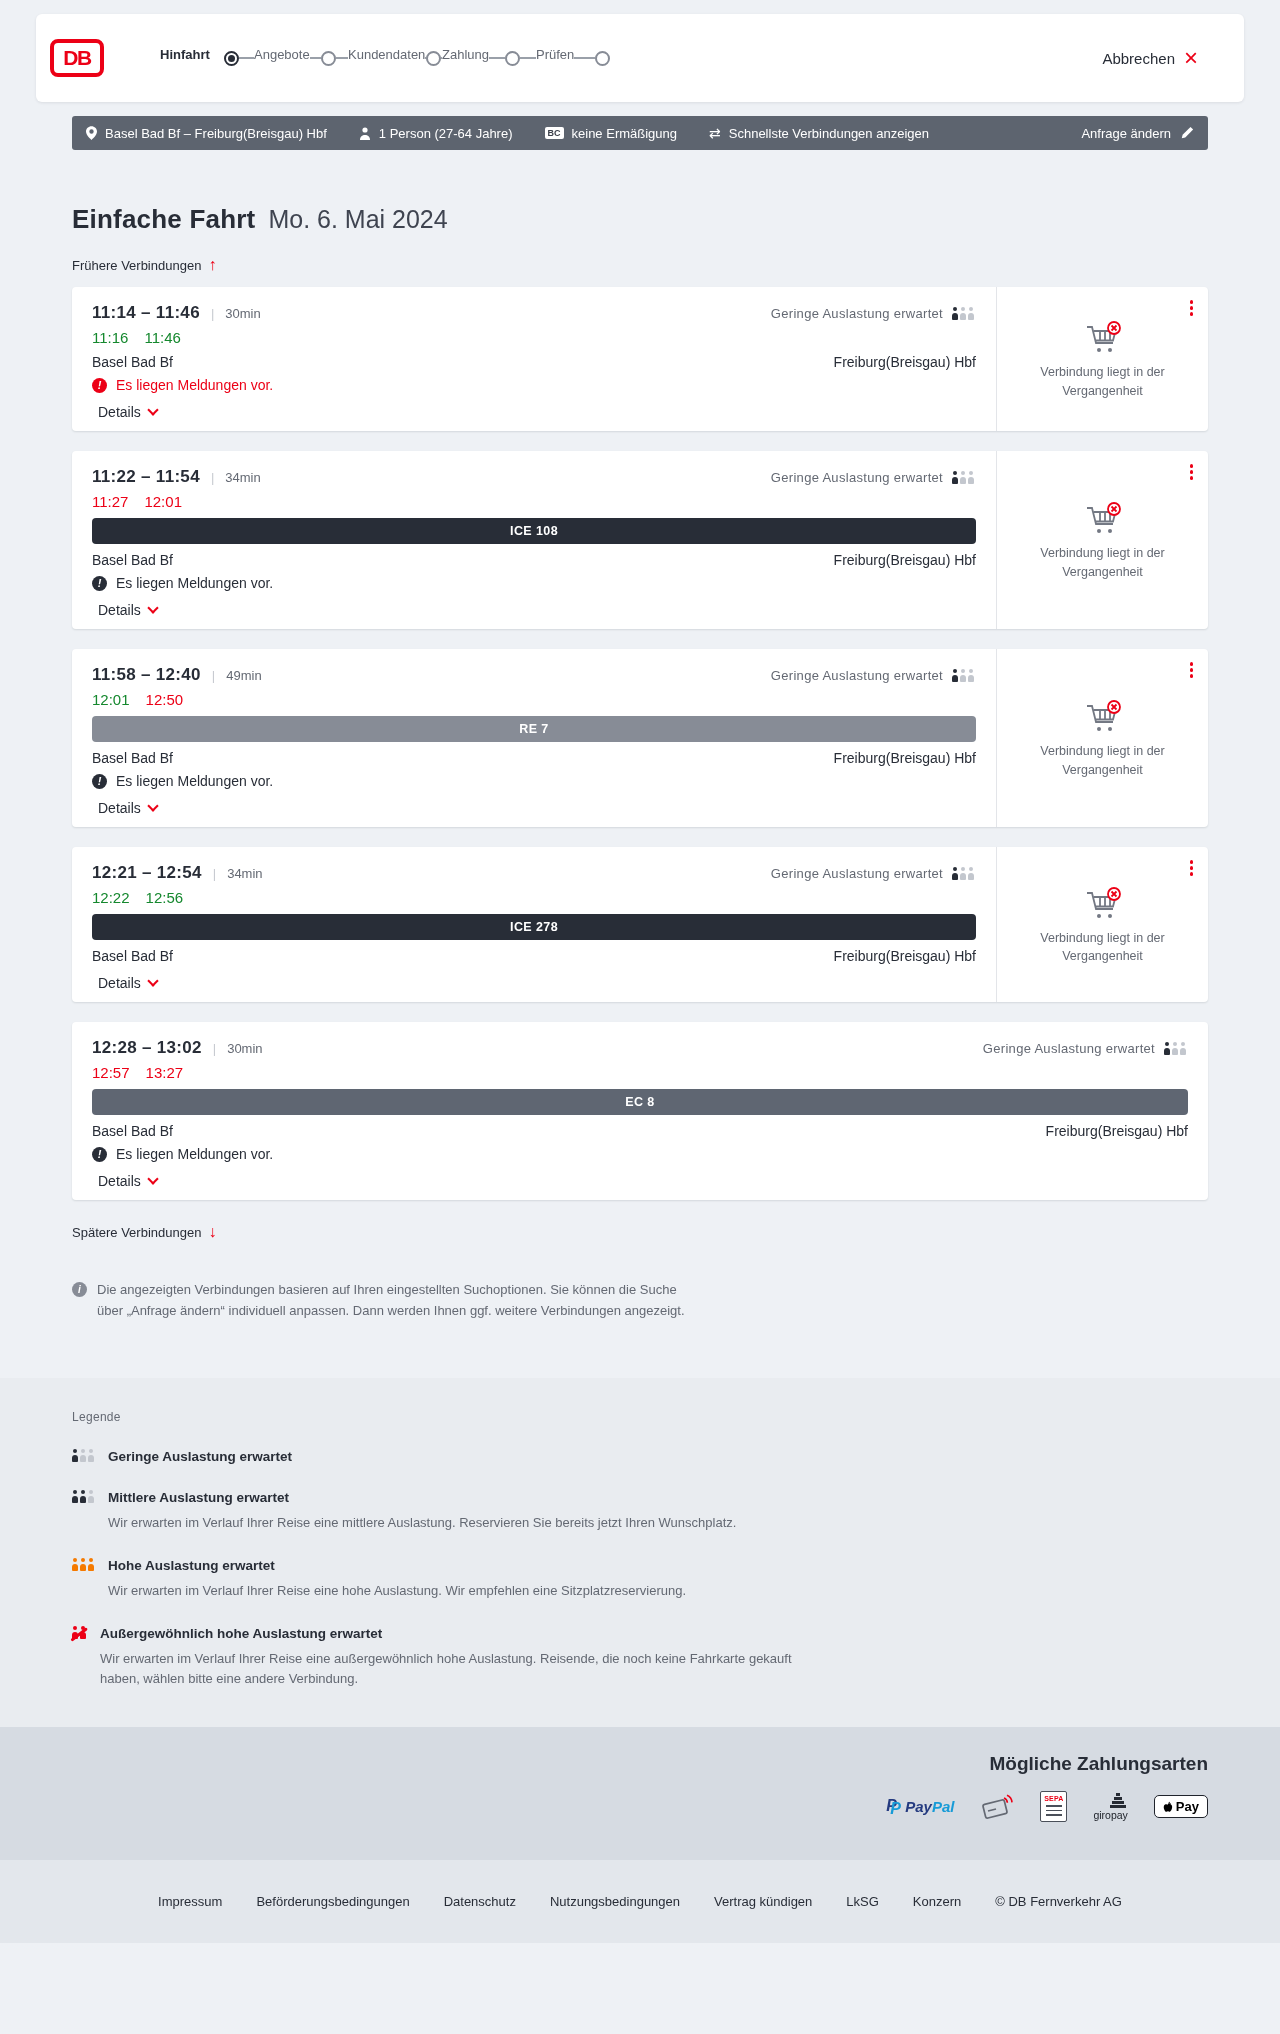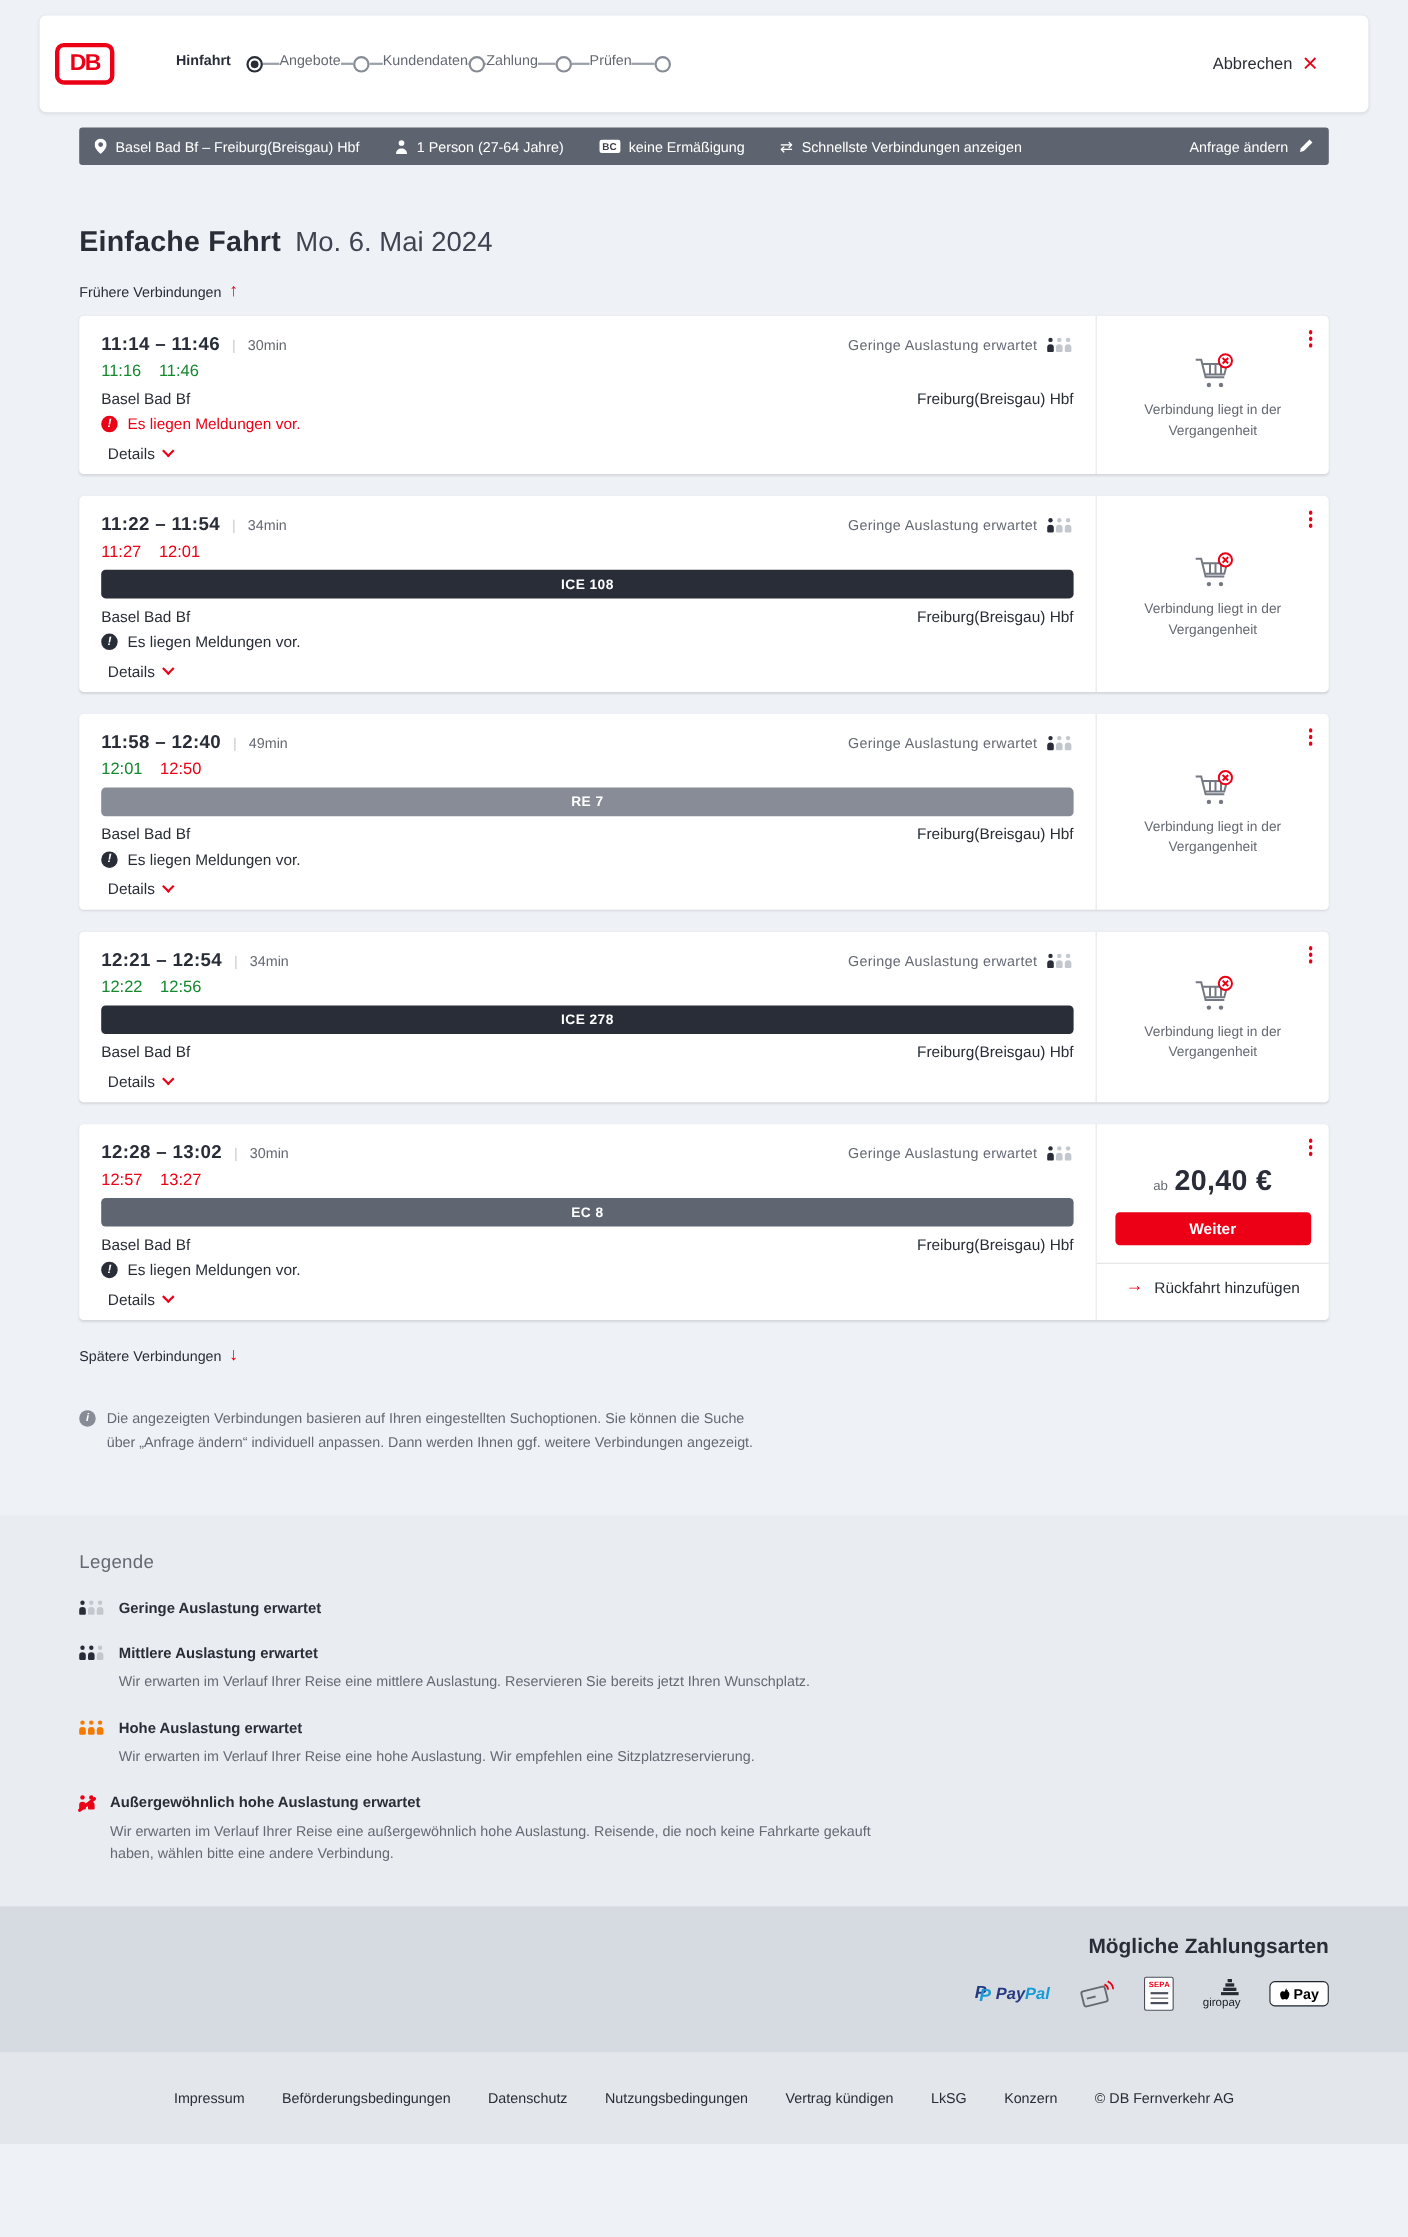--- a/index.html
+++ b/index.html
@@ -120,21 +120,21 @@
                             background:#ec0016; transform:rotate(-38deg); border-radius:2px; }
 
   
   .notice { margin:40px 72px 0; display:flex; gap:10px; max-width:625px; font-size:13px; color:#646973; line-height:1.6; }
   .info-icon { width:15px; height:15px; border-radius:50%; background:#878c96; color:#fff; font-size:10px; font-weight:bold;
                font-style:italic; display:flex; align-items:center; justify-content:center; flex:none; margin-top:2px; }
   .notice p { margin:0; }
 
   
   .legend-section { margin-top:56px; background:#e9ecf0; padding:32px 72px 38px; }
-  .legend-section h2 { margin:0; font-size:17px; font-weight:400; color:#646973; letter-spacing:.3px; }
+  .legend-section h2 { margin:0; font-size:12px; font-weight:400; color:#646973; letter-spacing:.3px; }
   .l-item { margin-top:23px; display:flex; gap:12px; align-items:flex-start; }
   .l-item .occ-ico { margin-top:2px; }
   .l-label { font-size:13.5px; font-weight:bold; color:#282d37; }
   .l-desc { margin:7px 0 0; font-size:13px; color:#646973; line-height:1.55; max-width:700px; }
 
   
   .pay-section { background:#d6dbe2; padding:26px 72px 38px; display:flex; flex-direction:column; align-items:flex-end; }
   .pay-section h2 { margin:0; font-size:19px; font-weight:800; color:#282d37; }
   .pay-icons { margin-top:16px; display:flex; align-items:center; gap:26px; }
   .paypal { display:flex; align-items:center; gap:4px; font-style:italic; font-weight:800; font-size:15px; }
@@ -528,36 +528,20 @@
         <i class="excl">!</i>
         <span>Es liegen Meldungen vor.</span>
       </div>
       <div class="details-row">
         <button class="details-btn">
           <span>Details</span>
           <i class="chev"></i>
         </button>
       </div>
     </div>
-    <aside class="card-right">
-      <span class="kebab">
-          <i></i>
-          <i></i>
-          <i></i>
-        </span>
-      <div class="price-line">
-        <span class="price-ab">ab</span>
-        <span class="price-val">20,40 €</span>
-      </div>
-      <button class="weiter">Weiter</button>
-      <div class="return-row">
-        <span class="r-arrow">→</span>
-        <span>Rückfahrt hinzufügen</span>
-      </div>
-    </aside>
   </section>
 </div>
 
 <div class="shift-row later">
   <span class="shift-link">
     <span>Spätere Verbindungen</span>
     <span class="shift-arrow">↓</span>
   </span>
 </div>
 

